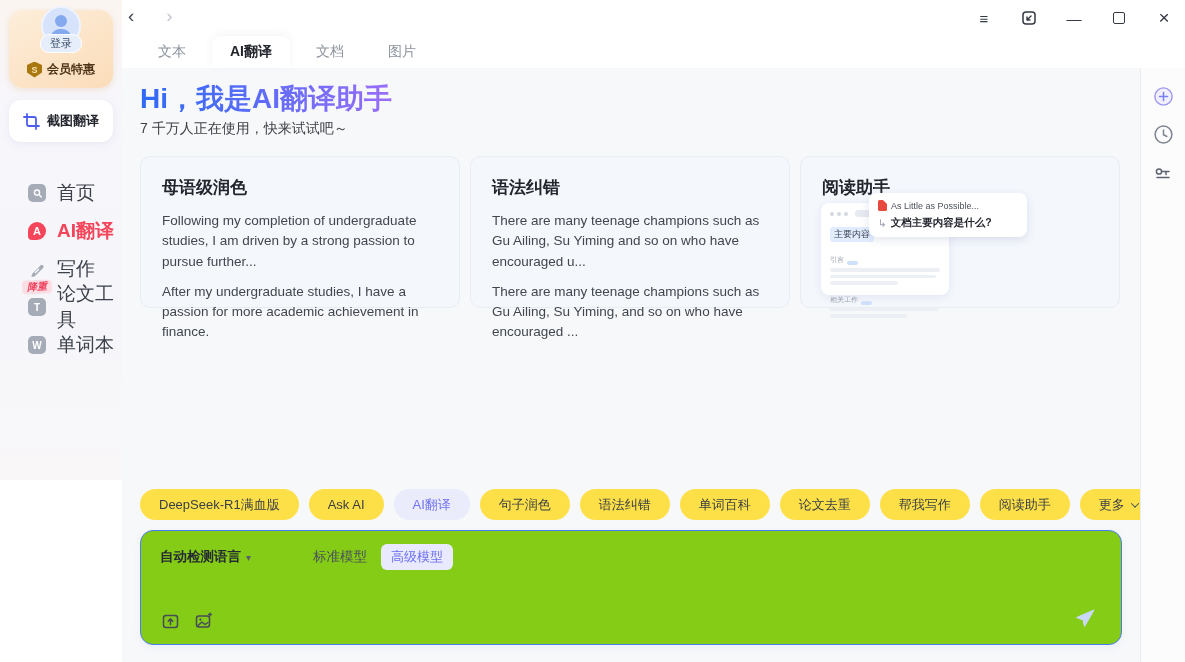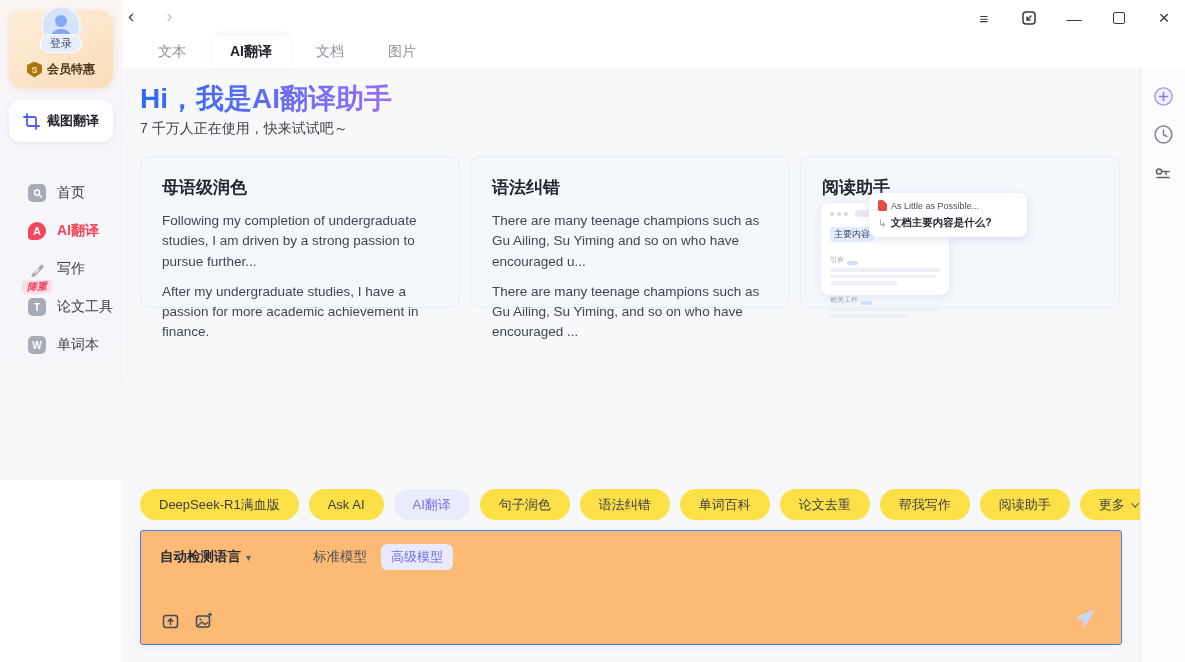--- a/index.html
+++ b/index.html
@@ -19,21 +19,21 @@
     color:#3c4f6d; font-size:11px; padding:1px 9px; border-radius:9px; white-space:nowrap; }
   .member-row { position:absolute; left:0; right:0; bottom:10px; display:flex; align-items:center; justify-content:center; gap:5px; }
   .shield { width:15px; height:16px; background:#a8770f; clip-path:polygon(50% 0,100% 22%,100% 68%,50% 100%,0 68%,0 22%);
     color:#ffe2ae; font-size:9px; font-weight:bold; display:flex; align-items:center; justify-content:center; }
   .member-label { font-size:12px; color:#4d3418; font-weight:600;font-family:Liberation Mono, monospace; }
   .screenshot-btn { position:absolute; left:9px; top:100px; width:104px; height:42px; background:#fff; border-radius:12px;
     box-shadow:0 2px 8px rgba(120,110,190,.10); display:flex; align-items:center; justify-content:center; gap:7px; cursor:pointer; }
   .screenshot-btn .label { font-size:13px; color:#23262e; font-weight:600; }
   .nav-list { position:absolute; left:0; top:174px; width:122px; }
   .nav-item { height:38px; display:flex; align-items:center; gap:11px; padding-left:28px; cursor:pointer; position:relative; }
-  .nav-item .label { font-size:14px; color:#3c414b; }
+  .nav-item .label { font-size:19px; color:#3c414b; }
   .nav-item.active .label { color:#f4455a; font-weight:700; }
   .sq-icon { width:18px; height:18px; border-radius:5px; background:#a6abb8; color:#fff; font-size:10px; font-weight:bold;
     display:flex; align-items:center; justify-content:center; flex:none; }
   .round-icon { width:18px; height:18px; border-radius:50% 50% 50% 4px; background:#f4455a; color:#fff; font-size:11px; font-weight:bold;
     display:flex; align-items:center; justify-content:center; flex:none; }
   .badge-jc { position:absolute; left:22px; top:-8px; background:#fcdfe4; color:#f0425e; font-size:10px; font-weight:bold;
     font-style:italic; padding:0 5px; border-radius:4px; transform:rotate(-3deg); line-height:14px; z-index:2; }
   .toggles { position:absolute; left:0; bottom:20px; width:122px; }
   .toggle-row { display:flex; align-items:center; gap:10px; padding-left:28px; height:35px; cursor:pointer; }
   .toggle-row .label { font-size:14px; color:#3c414b; }
@@ -88,22 +88,22 @@
 
   
   .pills { position:absolute; left:18px; top:421px; display:flex; gap:10px; }
   .pill { height:31px; display:flex; align-items:center; padding:0 19px; background:#fde047; border-radius:16px;
     font-size:13px; color:#3a3f47; cursor:pointer; white-space:nowrap; }
   .pill.active { background:#eaebfb; color:#7274f0; }
   .pill .chev { width:6px; height:6px; border-right:1.4px solid #4c515b; border-bottom:1.4px solid #4c515b;
     transform:rotate(45deg) translate(-1px,-1px); margin-left:7px; }
 
   
-  .composer { position:absolute; left:18px; top:462px; width:982px; height:115px; background:#fdba74;
-    border:1.4px solid #4a7bf7; border-radius:3px; box-shadow:0 3px 10px rgba(74,123,247,.07);padding-left:6px; }
+  .composer { position:absolute; left:18px; top:462px; width:982px; height:115px; background:#84cc16;
+    border:1.4px solid #4a7bf7; border-radius:13px; box-shadow:0 3px 10px rgba(74,123,247,.07);padding-left:6px; }
   .composer-top { position:absolute; left:19px; top:13px; display:flex; align-items:center; }
   .lang-select { display:flex; align-items:center; gap:5px; font-size:13.5px; color:#262a33; font-weight:600; cursor:pointer; }
   .lang-select .caret { font-size:10px; color:#5a5f6a; }
   .model-std { margin-left:62px; font-size:13.5px; color:#4b505a; cursor:pointer; }
   .model-adv { margin-left:14px; font-size:13px; color:#6b6ef2; background:#e9eafd; border-radius:6px; padding:4px 10px; cursor:pointer; }
   .composer textarea { position:absolute; left:19px; top:46px; width:700px; height:34px; border:none; outline:none; resize:none;
     font-family:inherit; font-size:14px; color:#333; background:transparent; }
   .composer textarea::placeholder { color:#b9c0cc; }
   .attach-row { position:absolute; left:19px; bottom:13px; display:flex; gap:13px; }
   .attach-btn { width:20px; height:20px; cursor:pointer; display:flex; align-items:center; justify-content:center; }

